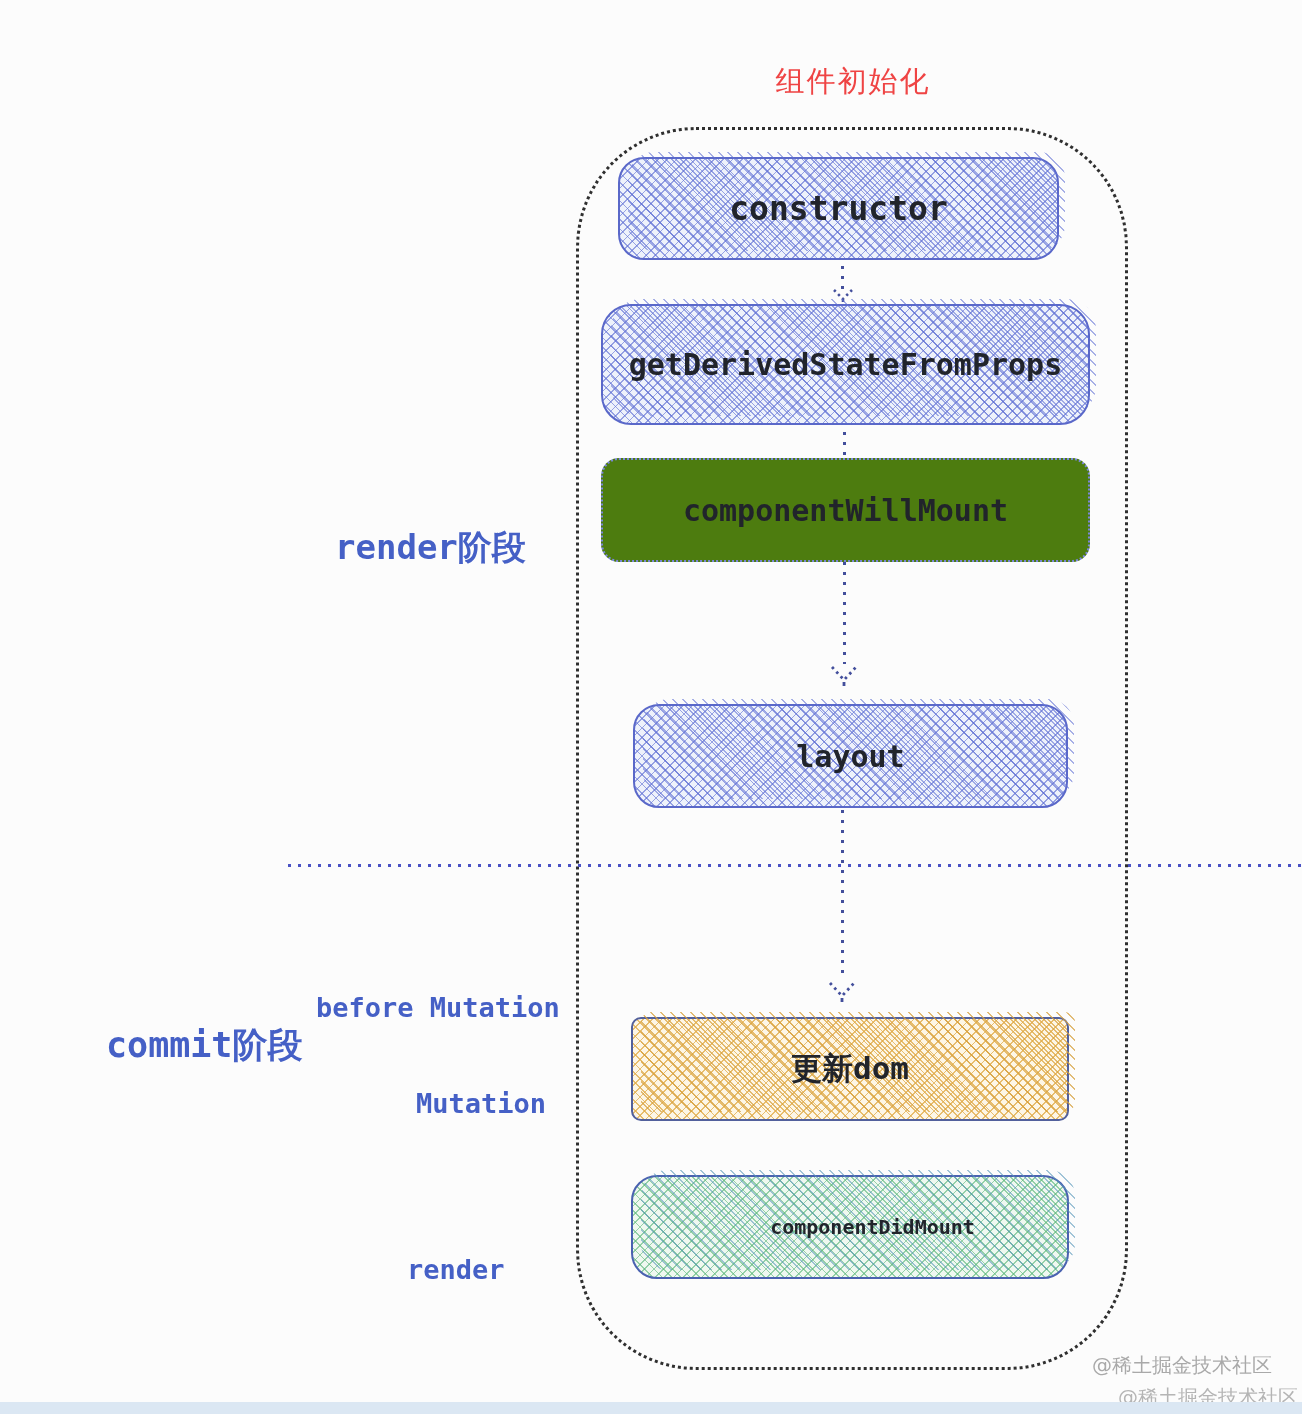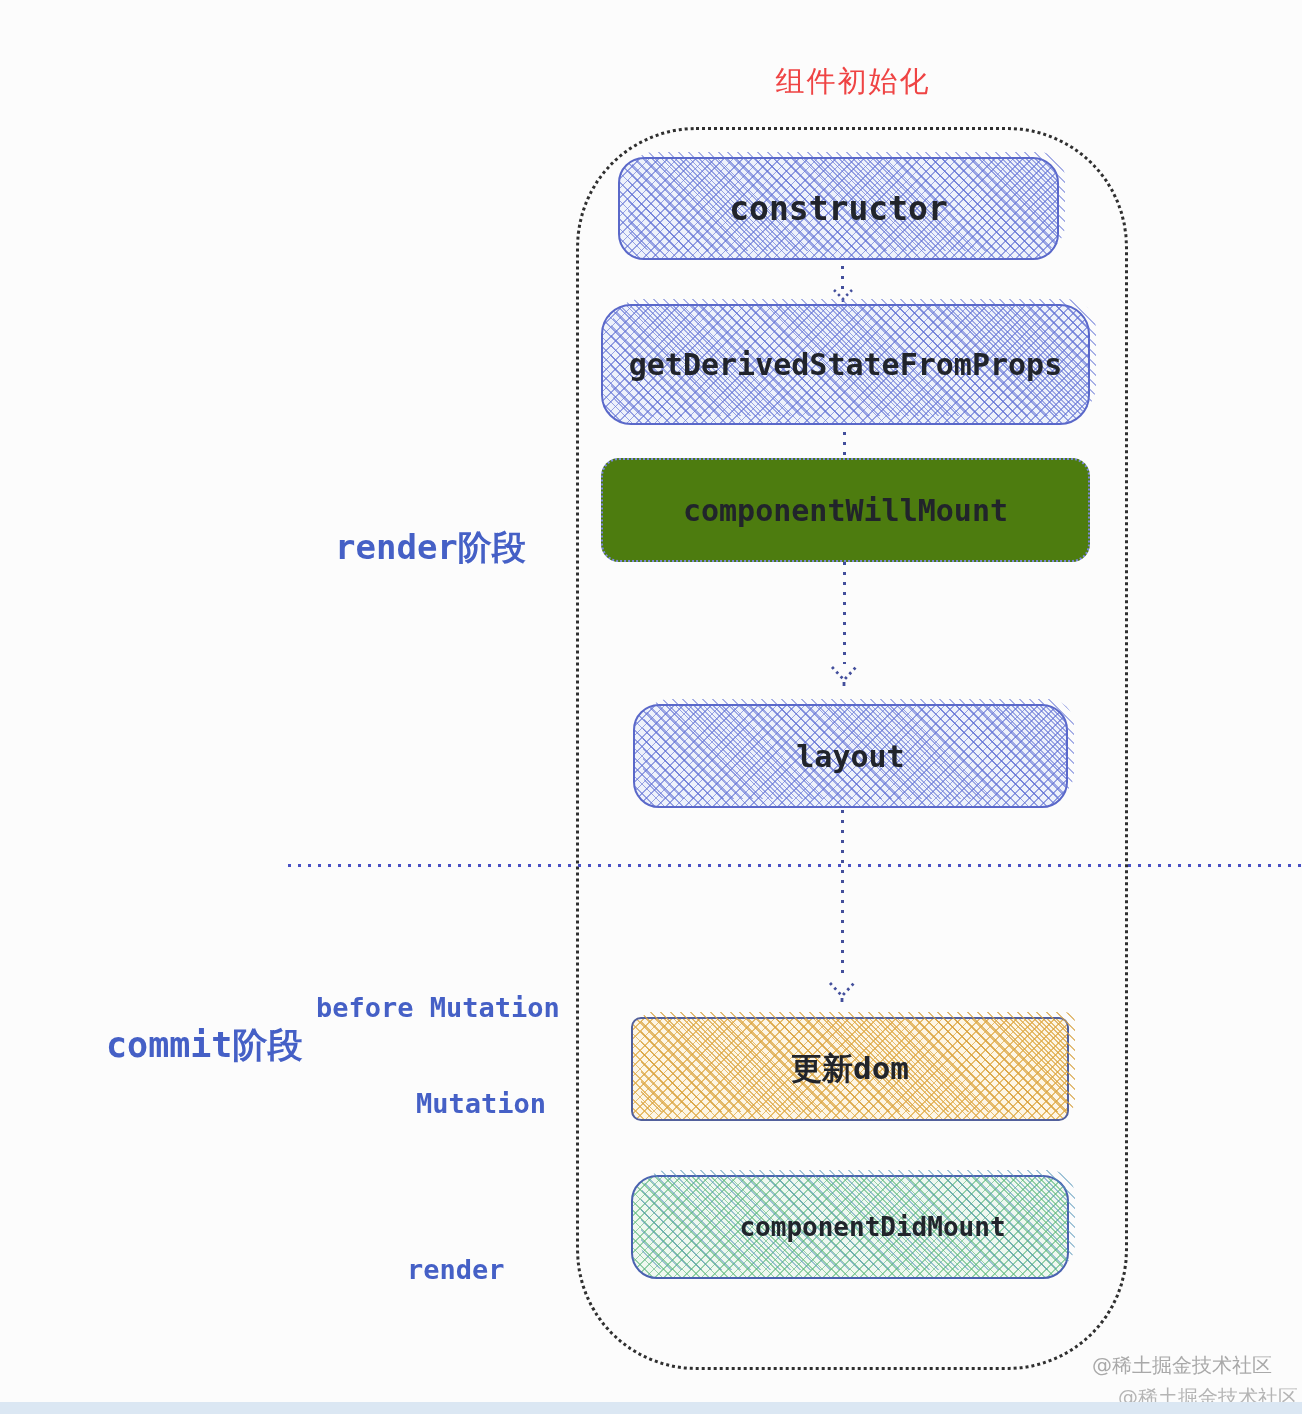--- a/index.html
+++ b/index.html
@@ -131,20 +131,20 @@
 </div>
 
 <div class="abs node hatch-blue" style="left:633px;top:704px;width:435px;height:104px;font-size:30px;">
   <span>layout</span>
 </div>
 
 <div class="abs node hatch-yellow" style="left:631px;top:1017px;width:438px;height:104px;font-size:31px;border-radius:10px;">
   <span>更新dom</span>
 </div>
 
-<div class="abs node hatch-green" style="left:631px;top:1175px;width:438px;height:104px;font-size:26px;padding-left:45px;">
+<div class="abs node hatch-green" style="left:631px;top:1175px;width:438px;height:104px;font-size:20px;padding-left:45px;">
   <span>componentDidMount</span>
 </div>
 
 <div class="abs watermark" style="right:30px;top:1352px;color:#a9a9a9;">@稀土掘金技术社区</div>
 <div class="abs watermark" style="right:4px;top:1384px;color:#b5b5b5;">@稀土掘金技术社区</div>
 
 <div class="abs bottom-strip"></div>
 
 </body></html>

